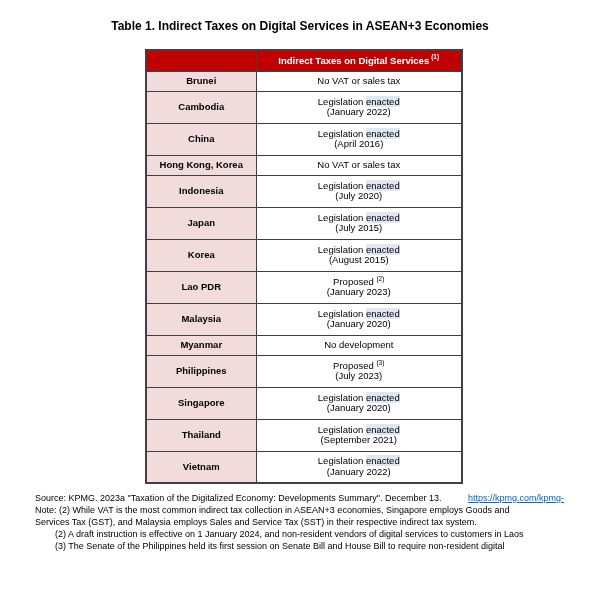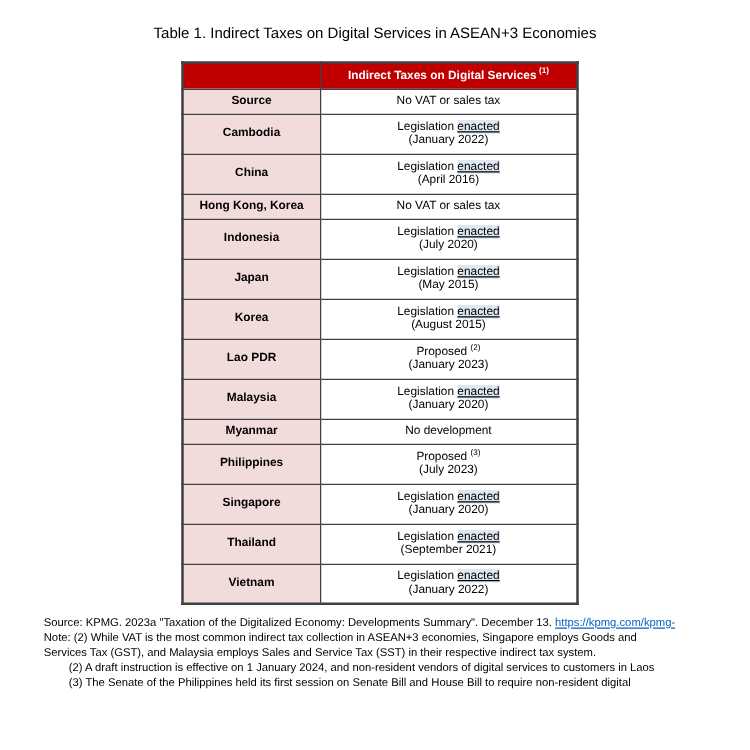--- a/index.html
+++ b/index.html
@@ -19,21 +19,21 @@
   body {
     width: 600px; height: 600px; overflow: hidden;
     background: var(--page-bg);
     font-family: "Liberation Sans", sans-serif;
     color: var(--text);
   }
   .title {
     padding-top: 19px;
     text-align: center;
     font-size: 12px;
-    font-weight: normal;
+    font-weight: bold;
     line-height: 14px;
   }
   table.tax-table {
     border-collapse: collapse;
     table-layout: fixed;
     margin: 16px 0 0 145px;
     width: 316px;
     border: 2px solid var(--border);
   }
   .tax-table th, .tax-table td {
@@ -58,36 +58,36 @@
   }
   .tax-table tr.single { height: 20px; }
   .tax-table tr.double { height: 32px; }
   sup {
     font-size: 6.5px;
     line-height: 0;
     vertical-align: super;
   }
   thead sup { margin-left: 2px; }
   .enacted {
-    text-decoration: underline;
     background: var(--enacted-shade);
     cursor: pointer;
   }
   .notes {
     margin: 8px 0 0 35px;
     width: 562px;
     font-size: 9px;
     line-height: 12px;
   }
   .note-line { white-space: nowrap; }
   .note-line.indent { padding-left: 20px; }
   .link {
     color: var(--link-blue);
     text-decoration: underline;
     cursor: pointer;
+    margin-left: 24px;
   }
 </style>
 </head>
 <body>
 
 <div class="page">
 
   <div class="title">Table 1. Indirect Taxes on Digital Services in ASEAN+3 Economies</div>
 
   <table class="tax-table">
@@ -96,42 +96,42 @@
         <col class="c2">
       </colgroup>
     <thead>
       <tr>
         <th></th>
         <th><span>Indirect Taxes on Digital Services</span><sup>(1)</sup></th>
       </tr>
     </thead>
     <tbody id="table-body">
         <tr class="single">
-          <th>Source</th>
+          <th>Brunei</th>
           <td><span>No VAT or sales tax</span></td>
         </tr>
         <tr class="double">
           <th>Cambodia</th>
           <td><span>Legislation </span><span class="enacted">enacted</span><br><span>(January 2022)</span></td>
         </tr>
         <tr class="double">
           <th>China</th>
           <td><span>Legislation </span><span class="enacted">enacted</span><br><span>(April 2016)</span></td>
         </tr>
         <tr class="single">
           <th>Hong Kong, Korea</th>
           <td><span>No VAT or sales tax</span></td>
         </tr>
         <tr class="double">
           <th>Indonesia</th>
           <td><span>Legislation </span><span class="enacted">enacted</span><br><span>(July 2020)</span></td>
         </tr>
         <tr class="double">
           <th>Japan</th>
-          <td><span>Legislation </span><span class="enacted">enacted</span><br><span>(May 2015)</span></td>
+          <td><span>Legislation </span><span class="enacted">enacted</span><br><span>(July 2015)</span></td>
         </tr>
         <tr class="double">
           <th>Korea</th>
           <td><span>Legislation </span><span class="enacted">enacted</span><br><span>(August 2015)</span></td>
         </tr>
         <tr class="double">
           <th>Lao PDR</th>
           <td><span>Proposed </span><sup>(2)</sup><br><span>(January 2023)</span></td>
         </tr>
         <tr class="double">

